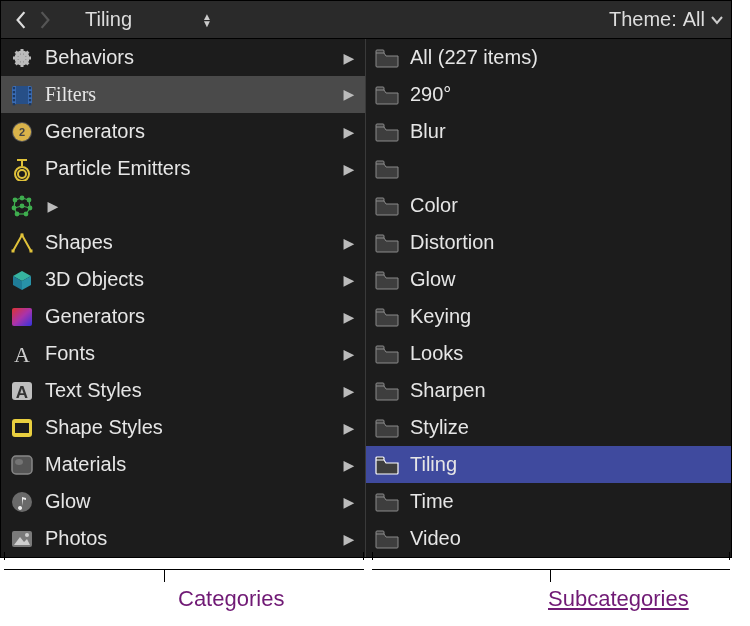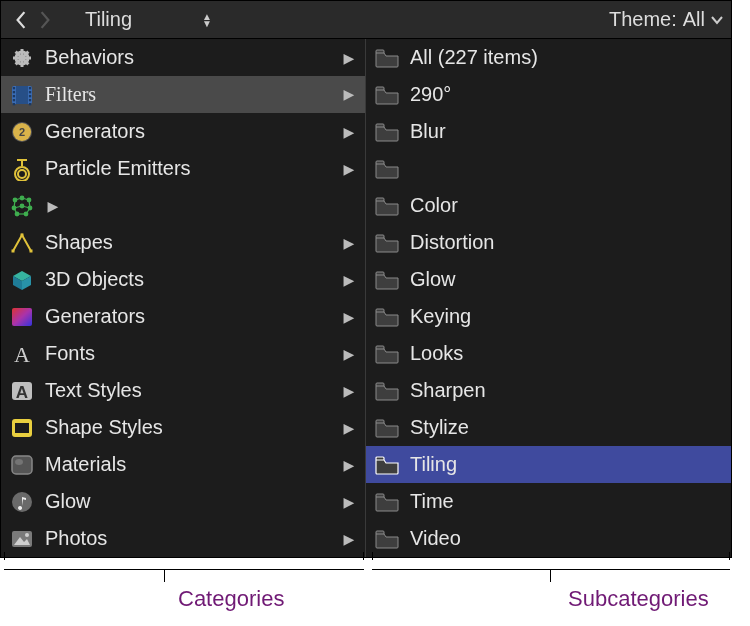--- a/index.html
+++ b/index.html
@@ -462,14 +462,14 @@
   <div class="bracket" style="left:4px; width:360px;">
     <div class="line"></div>
       <div class="drop" style="left:160px;"></div>
   </div>
   <div class="ann-label" style="left:178px;">Categories</div>
 
   <div class="bracket" style="left:372px; width:358px;">
     <div class="line"></div>
       <div class="drop" style="left:178px;"></div>
   </div>
-  <div class="ann-label" style="left:568px;">Subcategories</div>
+  <div class="ann-label" style="left:548px;text-decoration:underline;">Subcategories</div>
 </div>
 
 </body></html>

